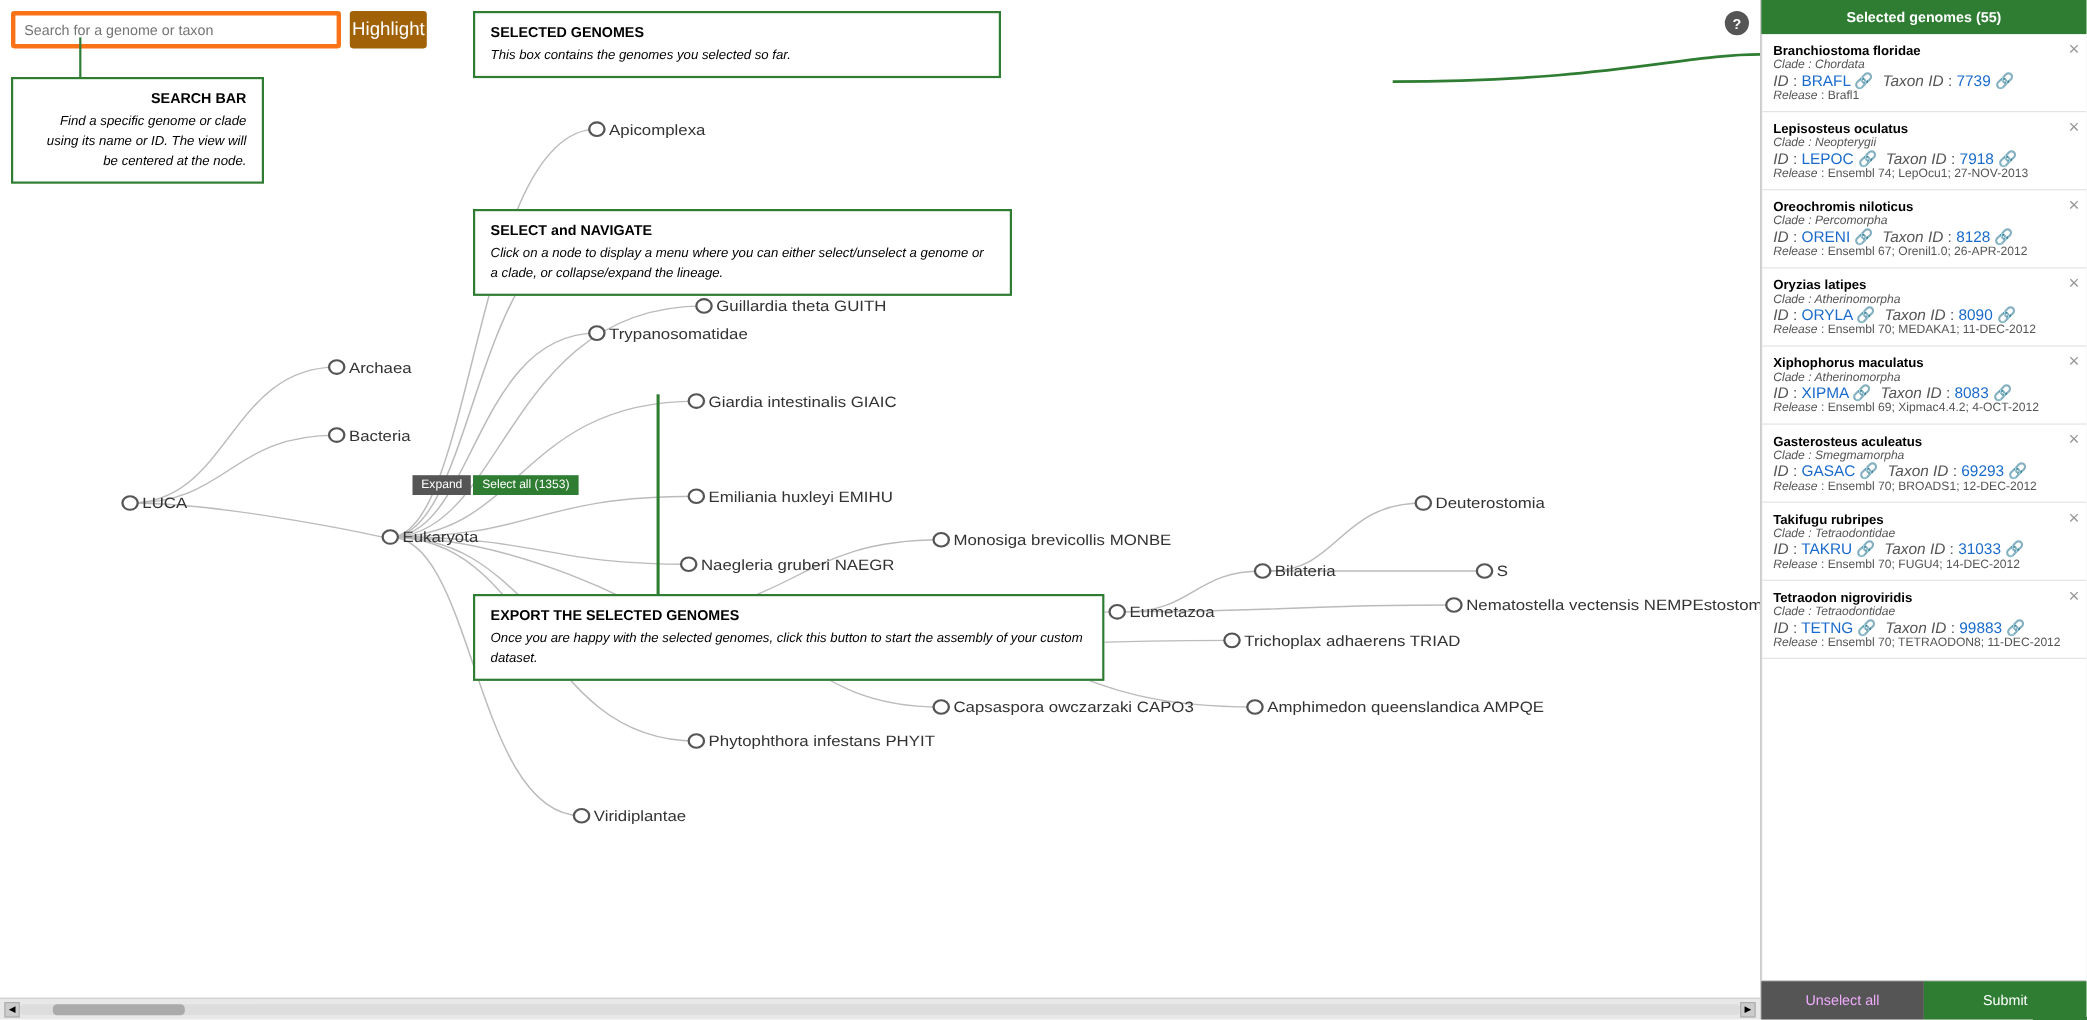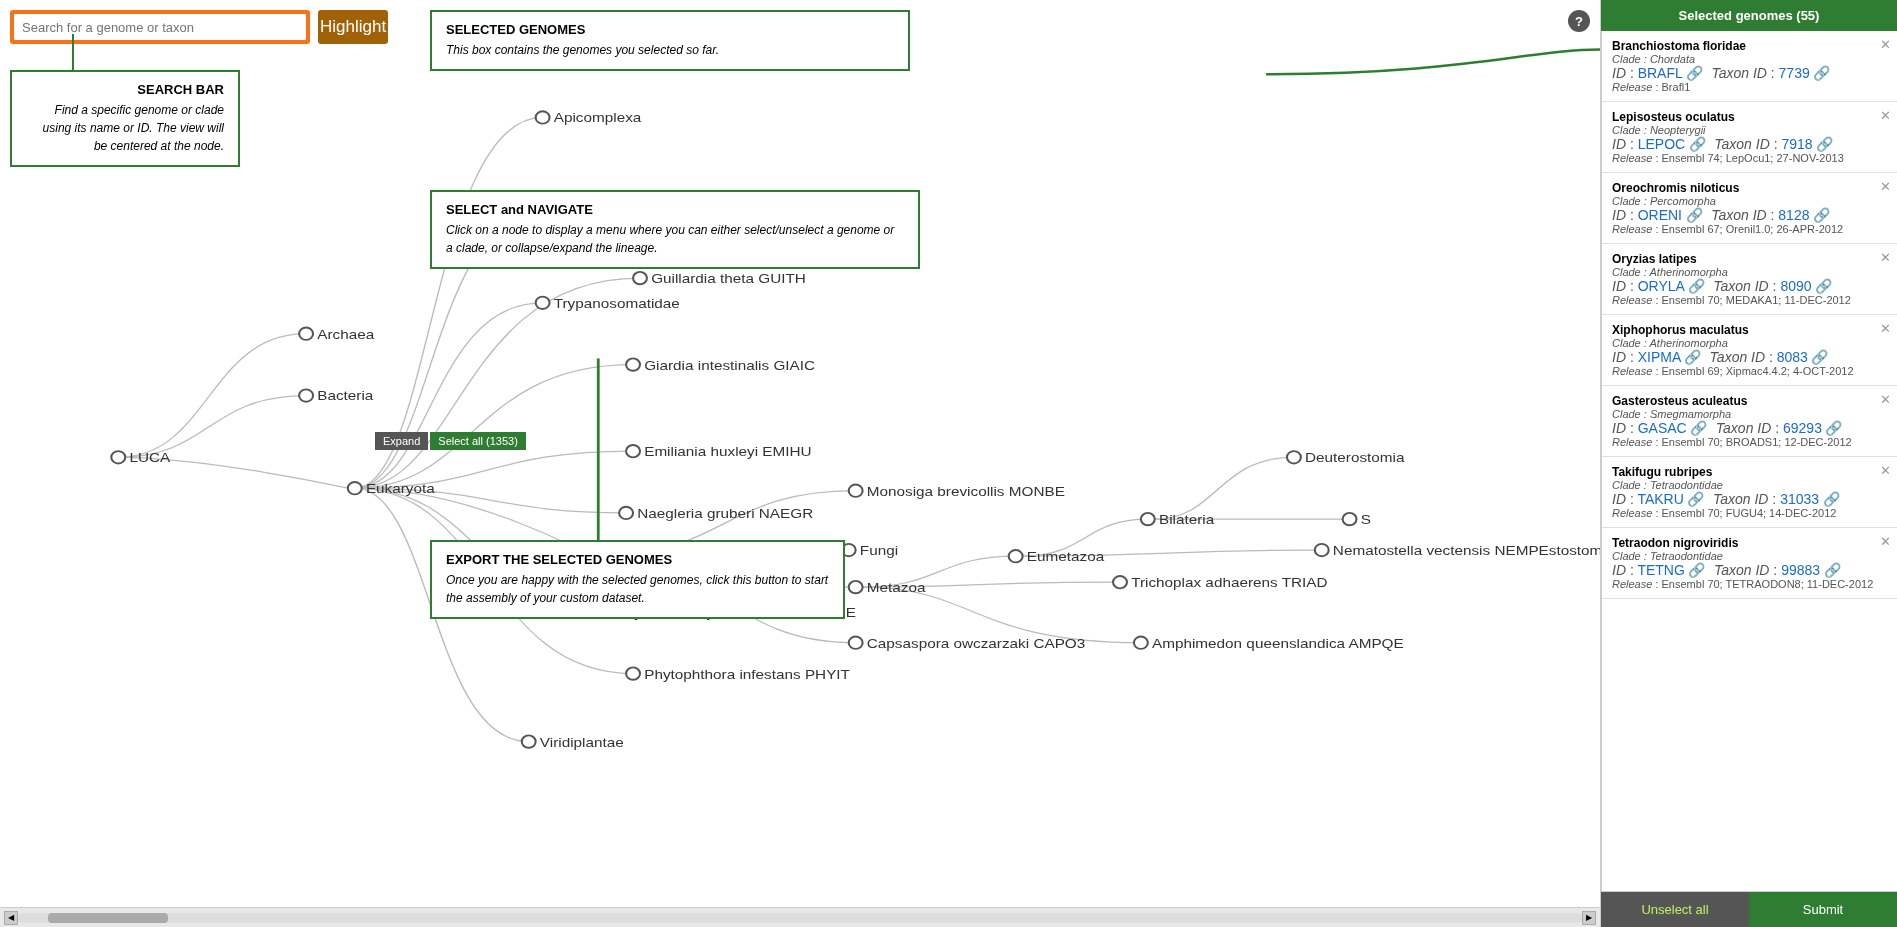--- a/index.html
+++ b/index.html
@@ -16,21 +16,21 @@
     .highlight-btn { background: #a16207; color: #fff; border: none; padding: 6px 2px; border-radius: 3px; font-size: 17px; cursor: pointer; height: 34px; }
 
     
     .tooltip-box { position: absolute; border: 2.5px solid #2e7d32; background: #fff; padding: 10px 14px; z-index: 20; }
     .tooltip-box h3 { font-size: 13px; font-weight: bold; margin-bottom: 4px; }
     .tooltip-box p { font-size: 12px; font-style: italic; line-height: 1.5; }
 
     .search-tooltip { top: 70px; left: 10px; width: 230px; text-align: right; }
     .selected-genomes-tooltip { top: 10px; left: 430px; width: 480px; }
     .select-navigate-tooltip { top: 190px; left: 430px; width: 490px; }
-    .export-tooltip { top: 540px; left: 430px; width: 415px; }
+    .export-tooltip { top: 540px; left: 430px; width: 574px; }
 
     
     .search-tooltip::before {
       content: '';
       position: absolute;
       top: -38px;
       left: 60px;
       width: 2px;
       height: 36px;
       background: #2e7d32;
@@ -51,21 +51,21 @@
     .genome-list { flex: 1; overflow-y: auto; border-left: 1px solid #ccc; }
     .genome-item { padding: 8px 10px; border-bottom: 1px solid #e0e0e0; position: relative; }
     .genome-item .genome-name { font-size: 12px; font-weight: bold; color: #000; }
     .genome-item .genome-clade { font-size: 11px; font-style: italic; color: #555; }
     .genome-item .genome-ids { font-size: 14px; color: #555; }
     .genome-item .genome-ids a { color: #1a6bcc; text-decoration: none; }
     .genome-item .genome-release { font-size: 11px; color: #555; }
     .genome-item .close-btn { position: absolute; top: 6px; right: 6px; color: #999; font-size: 13px; cursor: pointer; background: none; border: none; }
 
     .right-panel-footer { display: flex; border-top: 1px solid #ccc; }
-    .unselect-all-btn { flex: 1; background: #555; color: #bef264; border: none; padding: 10px; font-size: 13px; cursor: pointer; }
+    .unselect-all-btn { flex: 1; background: #555; color: #f0abfc; border: none; padding: 10px; font-size: 13px; cursor: pointer; }
     .submit-btn { flex: 1; background: #2e7d32; color: #fff; border: none; padding: 10px; font-size: 13px; cursor: pointer; }
 
     
     .node-label { font-size: 11px; fill: #333; }
     .node-circle { fill: #fff; stroke: #555; stroke-width: 1.5; }
     .node-circle-green { fill: #fff; stroke: #2e7d32; stroke-width: 1.5; }
 
     
     .tree-buttons { position: absolute; top: 432px; left: 375px; display: flex; gap: 2px; }
     .tree-btn { padding: 3px 8px; font-size: 11px; color: #fff; border: none; cursor: pointer; }

